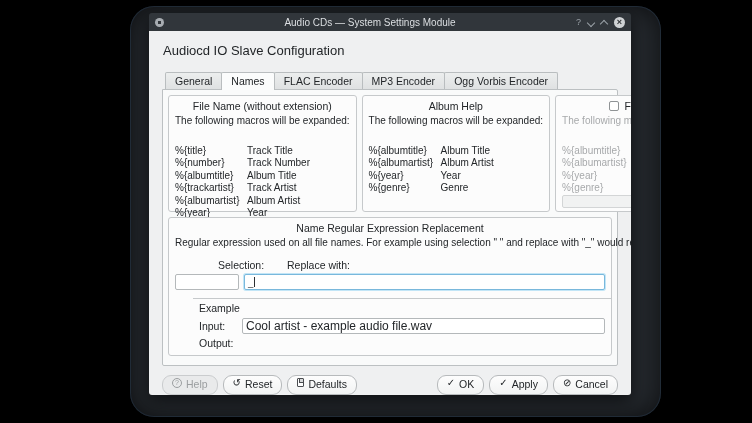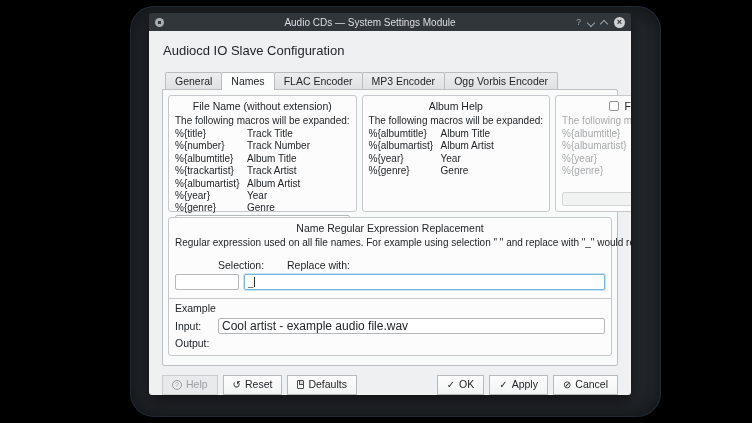--- a/index.html
+++ b/index.html
@@ -46,21 +46,21 @@
 
   .pane { border:1px solid #bcc0c2; background:#f9fafa; border-radius:0 2px 2px 2px;
     padding:5px; height:277px; flex:0 0 auto; display:flex; flex-direction:column; gap:5px; }
 
   .groups-row { display:flex; gap:5px; }
   .groupbox { border:1px solid #c6c9cb; border-radius:3px; background:#fcfcfc;
     padding:4px 6px 5px; display:flex; flex-direction:column; flex:1; height:117px; }
   .gb-title { text-align:center; font-size:10.5px; margin-bottom:3px; }
   .gb-title.with-check { display:flex; justify-content:center; align-items:center; gap:5px; }
   .checkbox { width:10px; height:10px; border:1px solid #8f9395; background:#fff; border-radius:2px; flex:0 0 auto; }
-  .gb-intro { font-size:10px; line-height:12px; margin-bottom:1px; white-space:nowrap; }
+  .gb-intro { font-size:10px; line-height:12px; margin-bottom:18px; white-space:nowrap; }
   .macro-row { display:flex; font-size:10px; line-height:12.4px; }
   .macro-name { width:72px; flex:0 0 72px; }
   .macro-desc { flex:1; }
   .text-input { height:14px; font-size:9.5px; font-family:"Liberation Sans",sans-serif;
     border:1px solid #b4b8ba; border-radius:2px; background:#fff; padding:0 3px; color:#232629;
     width:100%; outline:none; }
   .pattern-input { margin-top:auto; }
   .disabled-group .gb-intro, .disabled-group .macro-row { color:#a7a9ab; }
   .disabled-group .text-input { background:#f1f2f2; border-color:#d3d5d6; }
 
@@ -70,31 +70,31 @@
   .regex-desc { font-size:10px; line-height:12px; margin:3px 0 10px; white-space:nowrap; }
   .fields-labels { display:flex; font-size:10.5px; margin-bottom:3px;margin-left:43px; }
   .sel-label { width:69px; flex:0 0 69px; }
   .fields-row { display:flex; gap:5px; align-items:center; }
   .sel-input { width:64px; flex:0 0 64px; }
   .fake-input { height:16px; border:1px solid #b4b8ba; border-radius:2px; background:#fff;
     padding:0 3px; display:flex; align-items:center; flex:1; font-size:9.5px; }
   .fake-input.focused { border-color:#79b8dc; box-shadow:0 0 0 1px rgba(61,174,233,.30); }
   .caret { width:1px; height:10px; background:#2b2e31; margin-left:1px; }
 
-  .example-frame { border-top:1px solid #c6c9cb; padding:3px 6px 6px; }
+  .example-frame { border-top:1px solid #c6c9cb; padding:3px 6px 6px;margin-left:24px; }
   .example-title { font-size:10.5px; margin-bottom:4px; }
   .ex-row { display:flex; align-items:center; margin-top:3px; }
   .ex-label { width:43px; flex:0 0 43px; font-size:10.5px; }
   .ex-output-val { font-size:10px; color:#232629; }
 
   
   .buttons-row { display:flex; align-items:center; gap:5px; margin-top:9px; }
   .spacer { flex:1; }
-  .btn { display:inline-flex; align-items:center; gap:4px;
-    background:linear-gradient(#fdfdfd,#f2f3f3); border:1px solid #b7babc; border-radius:0;
+  .btn { display:inline-flex; align-items:flex-start; gap:4px;
+    background:linear-gradient(#fdfdfd,#f2f3f3); border:1px solid #b7babc; border-radius:9px;
     padding:2px 9px 3px; font-size:10.5px; color:#232629; cursor:default; line-height:13px; }
   .btn.disabled { background:#e9eaeb; color:#9b9ea0; border-color:#caccce; }
   .btn-glyph { font-size:10px; line-height:10px; }
   .circle-q { width:10px; height:10px; border:1px solid currentColor; border-radius:50%;
     font-size:7px; line-height:8px; text-align:center; display:inline-block; }
   .doc-icon { width:7px; height:9px; border:1px solid #4a4d50; border-radius:1px; background:#fff;
     display:inline-block; position:relative; }
   .doc-icon::after { content:""; position:absolute; right:0; top:0; width:3px; height:3px;
     background:#d7d9da; border-left:1px solid #4a4d50; border-bottom:1px solid #4a4d50; }
 </style>

